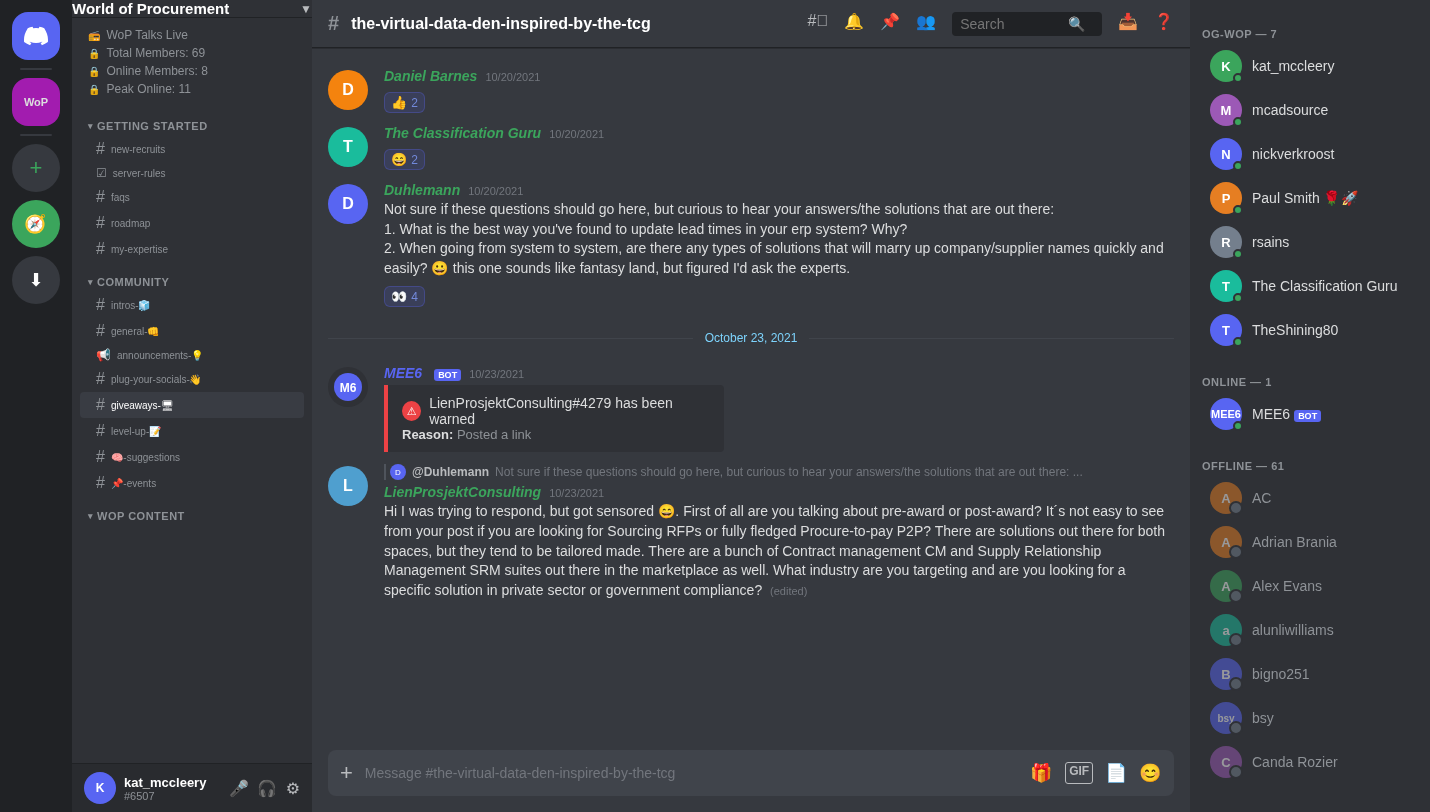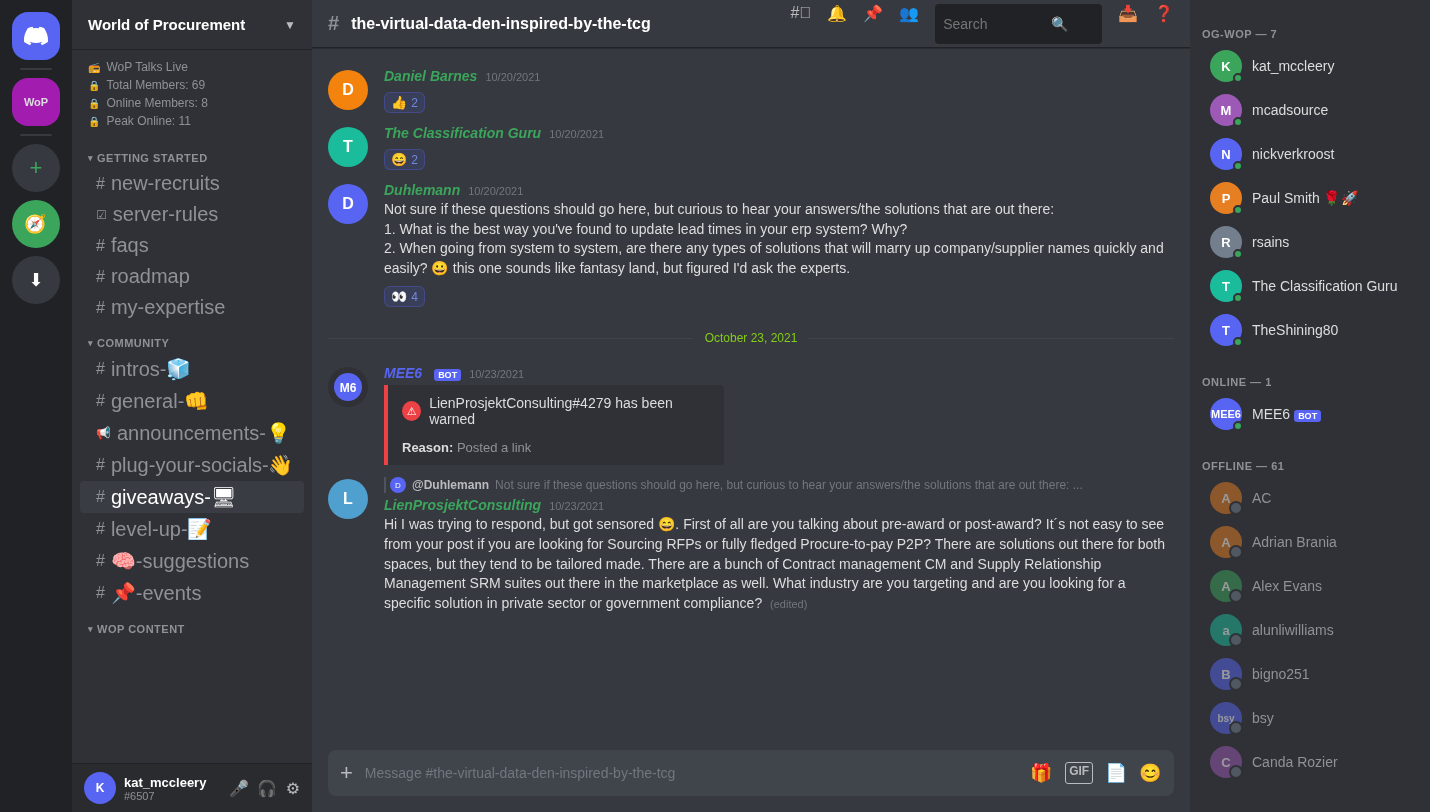--- a/index.html
+++ b/index.html
@@ -10,47 +10,47 @@
     .server-icon { width: 48px; height: 48px; border-radius: 50%; background: #36393f; display: flex; align-items: center; justify-content: center; cursor: pointer; color: #fff; font-size: 18px; flex-shrink: 0; }
     .server-icon.active { border-radius: 16px; background: #5865f2; }
     .server-icon.wop { border-radius: 16px; background: #36393f; overflow: hidden; }
     .server-icon-add { background: #36393f; color: #3ba55c; font-size: 22px; }
     .server-icon-green { background: #3ba55c; }
     .server-icon-download { background: #36393f; }
     .server-divider { width: 32px; height: 2px; background: #36393f; border-radius: 1px; }
 
     
     .channel-sidebar { width: 240px; background: #2f3136; display: flex; flex-direction: column; }
-    .server-name-bar { padding: 16px; font-weight: 700; color: #fff; font-size: 15px; display: flex; align-items: center; justify-content: space-between; border-bottom: 1px solid #202225; cursor: pointer; }
+    .server-name-bar { padding: 0; font-weight: 700; color: #fff; font-size: 15px; display: flex; align-items: center; justify-content: space-between; border-bottom: 1px solid #202225; cursor: pointer; }
     .server-name-bar .chevron { color: #b9bbbe; font-size: 12px; }
     .sidebar-stats { padding: 8px 16px; font-size: 12px; color: #8e9297; }
     .sidebar-stat { display: flex; align-items: center; gap: 6px; padding: 2px 0; }
     .stat-icon { font-size: 10px; }
     .channel-section { margin-top: 8px; }
     .section-header { padding: 6px 8px 4px 16px; font-size: 11px; font-weight: 700; color: #8e9297; text-transform: uppercase; letter-spacing: 0.5px; display: flex; align-items: center; cursor: pointer; }
     .section-header .arrow { margin-right: 4px; font-size: 9px; }
     .channel-item { display: flex; align-items: center; gap: 6px; padding: 4px 8px 4px 16px; color: #8e9297; cursor: pointer; border-radius: 4px; margin: 0 8px; font-size: 14px; }
     .channel-item.active { background: #393c43; color: #fff; }
     .channel-prefix { font-size: 16px; color: #8e9297; }
-    .channel-name { font-size: 20px; }
+    .channel-name { font-size: 10px; }
     .sidebar-bottom { margin-top: auto; background: #292b2f; padding: 8px 12px; display: flex; align-items: center; gap: 8px; border-top: 1px solid #202225; }
     .user-avatar-small { width: 32px; height: 32px; border-radius: 50%; background: #5865f2; display: flex; align-items: center; justify-content: center; font-size: 12px; font-weight: 700; color: #fff; flex-shrink: 0; }
     .user-info-small { flex: 1; }
     .user-name-small { font-size: 13px; font-weight: 600; color: #fff; }
     .user-disc-small { font-size: 11px; color: #8e9297; }
     .user-controls { display: flex; gap: 8px; color: #b9bbbe; font-size: 16px; }
     .user-controls span { cursor: pointer; }
 
     
     .chat-area { flex: 1; display: flex; flex-direction: column; background: #36393f; }
     .chat-header { height: 48px; background: #36393f; border-bottom: 1px solid #202225; display: flex; align-items: center; padding: 0 16px; gap: 12px; box-shadow: 0 1px 0 rgba(0,0,0,0.2); flex-shrink: 0; }
     .chat-header-hash { color: #8e9297; font-size: 20px; font-weight: 700; }
     .chat-header-name { font-weight: 700; color: #fff; font-size: 16px; }
     .header-icons { margin-left: auto; display: flex; gap: 16px; color: #b9bbbe; font-size: 18px; }
-    .header-search { background: #202225; border: none; border-radius: 4px; padding: 12px 8px; color: #dcddde; font-size: 14px; width: 167px; display: flex; align-items: center; gap: 8px; cursor: text; }
+    .header-search { background: #202225; border: none; border-radius: 4px; padding: 4px 8px; color: #dcddde; font-size: 14px; width: 150px; display: flex; align-items: center; gap: 8px; cursor: text; }
     .header-search input { background: transparent; border: none; outline: none; color: #dcddde; font-size: 14px; width: 100px; }
     .header-search-icon { color: #8e9297; font-size: 14px; }
 
     
     .messages-container { flex: 1; overflow-y: auto; padding: 16px 0; display: flex; flex-direction: column; gap: 0; }
     .messages-container::-webkit-scrollbar { width: 8px; }
     .messages-container::-webkit-scrollbar-track { background: #2f3136; }
     .messages-container::-webkit-scrollbar-thumb { background: #202225; border-radius: 4px; }
     .message-group { display: flex; gap: 16px; padding: 4px 16px 4px 16px; margin-bottom: 4px; }
     .msg-avatar { width: 40px; height: 40px; border-radius: 50%; flex-shrink: 0; display: flex; align-items: center; justify-content: center; font-size: 16px; font-weight: 700; color: #fff; margin-top: 2px; }
@@ -62,26 +62,26 @@
     .msg-header { display: flex; align-items: baseline; gap: 8px; margin-bottom: 2px; }
     .msg-author { font-weight: 600; cursor: pointer; font-style: italic; }
     .msg-author.green { color: #3ba55c; }
     .msg-author.blue { color: #5865f2; }
     .msg-timestamp { font-size: 11px; color: #72767d; }
     .msg-text { color: #dcddde; line-height: 1.4; font-size: 14px; }
     .msg-text a, .channel-mention { background: rgba(88,101,242,0.2); color: #7289da; border-radius: 3px; padding: 0 2px; cursor: pointer; }
     .reaction { display: inline-flex; align-items: center; gap: 4px; background: rgba(88,101,242,0.15); border: 1px solid rgba(88,101,242,0.3); border-radius: 6px; padding: 2px 6px; font-size: 13px; margin-top: 4px; cursor: pointer; color: #7289da; }
     .reaction-count { font-size: 12px; }
     .bot-badge { background: #5865f2; color: #fff; font-size: 9px; font-weight: 700; border-radius: 3px; padding: 1px 4px; vertical-align: middle; margin-left: 4px; }
-    .date-divider { display: flex; align-items: center; gap: 12px; padding: 16px 16px; color: #84cc16; font-size: 12px; }
+    .date-divider { display: flex; align-items: center; gap: 12px; padding: 16px 16px; color: #7dd3fc; font-size: 12px; }
     .date-divider::before, .date-divider::after { content: ''; flex: 1; height: 1px; background: #40444b; }
     .warned-box { background: #2f3136; border-left: 4px solid #ed4245; border-radius: 0 4px 4px 0; padding: 10px 14px; margin-top: 4px; max-width: 340px; }
     .warned-box .warn-header { display: flex; align-items: center; gap: 8px; font-size: 14px; color: #dcddde; }
     .warn-icon { width: 20px; height: 20px; border-radius: 50%; background: #ed4245; display: flex; align-items: center; justify-content: center; font-size: 11px; color: #fff; }
-    .warn-reason { font-size: 13px; color: #8e9297; margin-top: 13px; }
+    .warn-reason { font-size: 13px; color: #8e9297; margin-top: 0; }
     .warn-reason strong { color: #dcddde; }
     .reply-preview { display: flex; align-items: center; gap: 6px; font-size: 12px; color: #72767d; margin-bottom: 4px; padding-left: 4px; border-left: 2px solid #4f545c; }
     .reply-avatar { width: 16px; height: 16px; border-radius: 50%; background: #5865f2; display: inline-flex; align-items: center; justify-content: center; font-size: 8px; color: #fff; }
     .reply-author { color: #b9bbbe; font-weight: 600; font-size: 12px; }
     .edited-tag { font-size: 11px; color: #72767d; margin-left: 4px; }
 
     
     .message-input-area { padding: 0 16px 16px; flex-shrink: 0; }
     .message-input-box { background: #40444b; border-radius: 8px; display: flex; align-items: center; padding: 0 12px; gap: 12px; }
     .input-add-btn { color: #b9bbbe; font-size: 22px; cursor: pointer; padding: 10px 0; }

